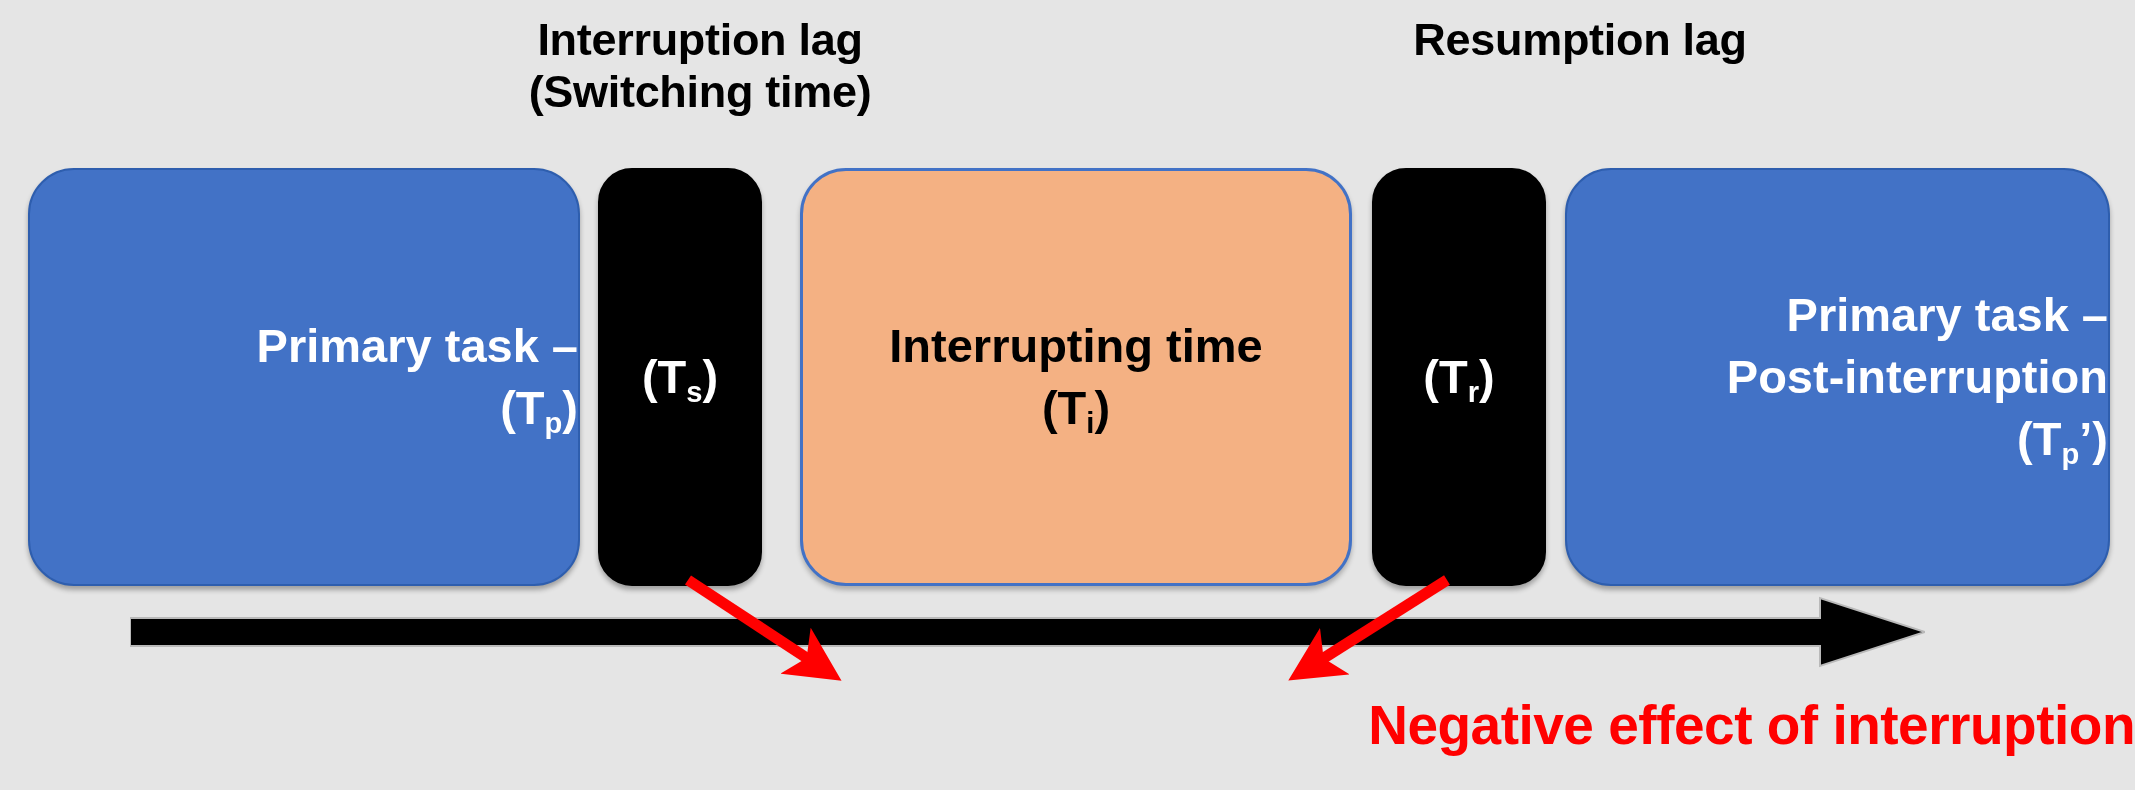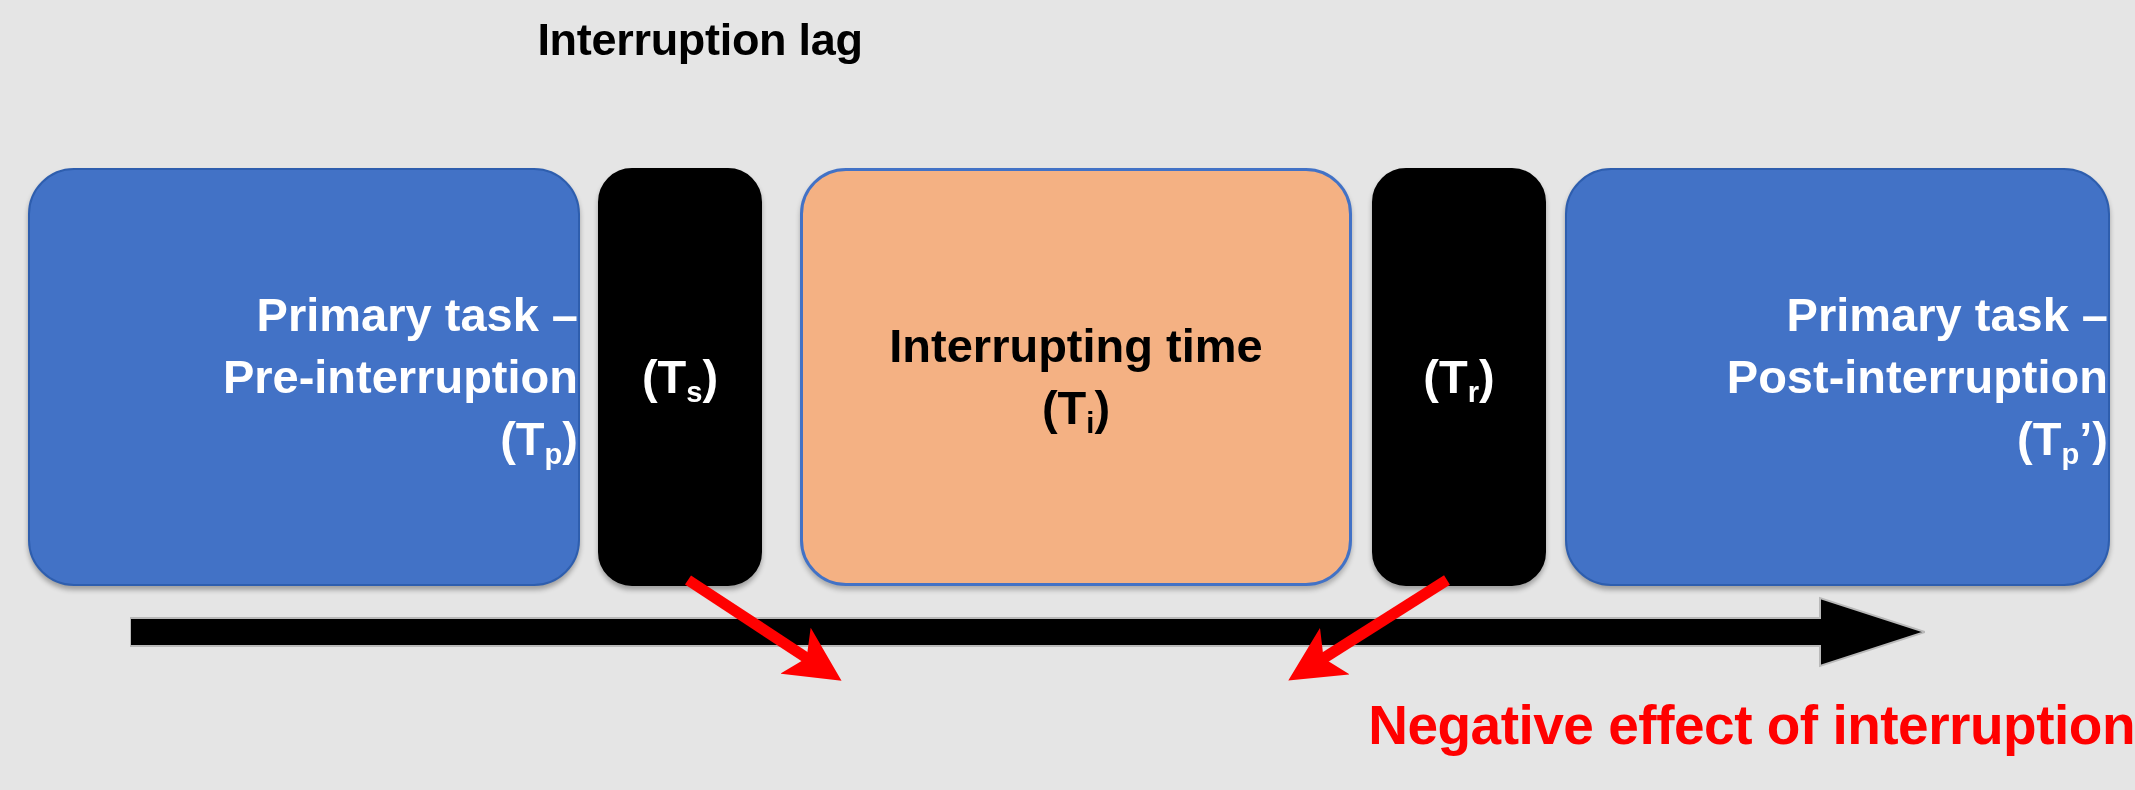--- a/index.html
+++ b/index.html
@@ -127,28 +127,29 @@
     white-space: nowrap;
   }
 </style>
 </head>
 <body>
 
 <div id="canvas">
 
   <div class="top-label" id="label-interruption-lag">
     <span class="line">Interruption lag</span>
+    <span class="line">(Switching time)</span>
   </div>
 
   <div class="top-label" id="label-resumption-lag">
+    <span class="line">Resumption lag</span>
   </div>
 
   <div class="box box-blue" id="box-primary-pre">
     <span class="line">Primary task –</span>
-    <span class="line">Pre-interruption</span>
     <span class="line"><span>(T</span><sub>p</sub><span>)</span></span>
   </div>
 
   <div class="box box-black" id="box-switching">
     <span class="line"><span>(T</span><sub>s</sub><span>)</span></span>
   </div>
 
   <div class="box box-orange" id="box-interrupting">
     <span class="line">Interrupting time</span>
     <span class="line"><span>(T</span><sub>i</sub><span>)</span></span>

